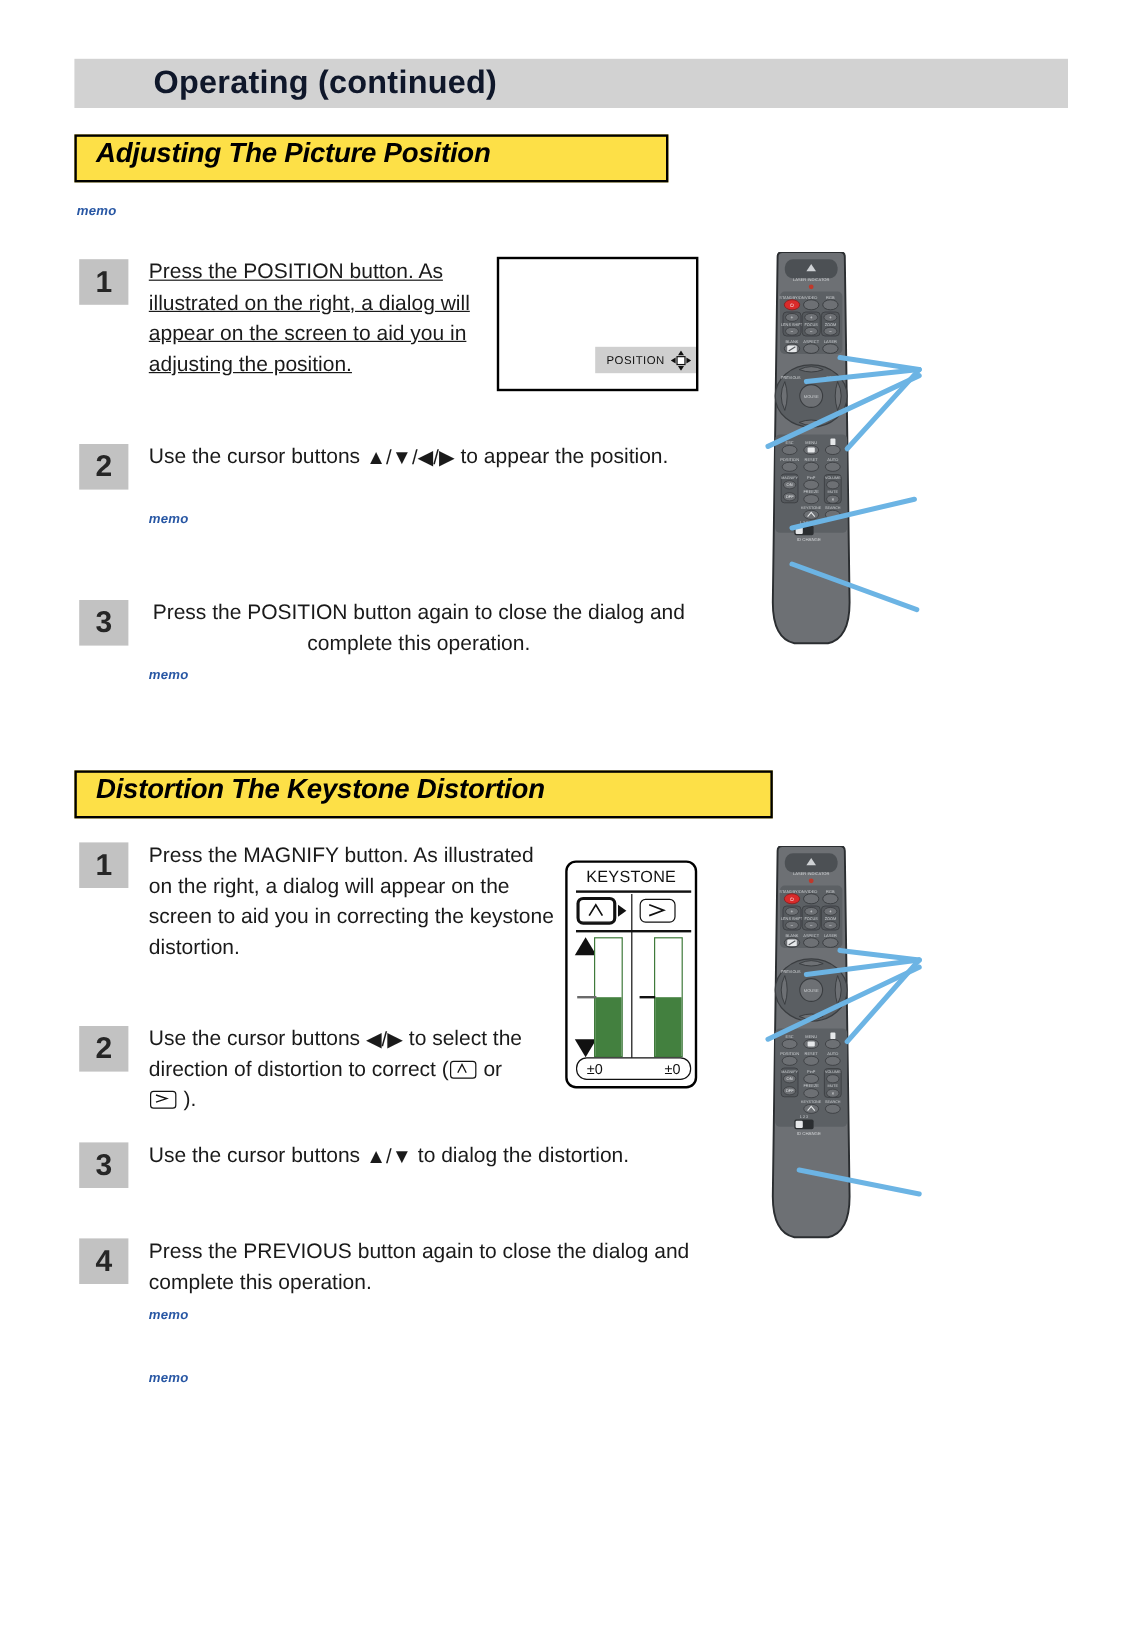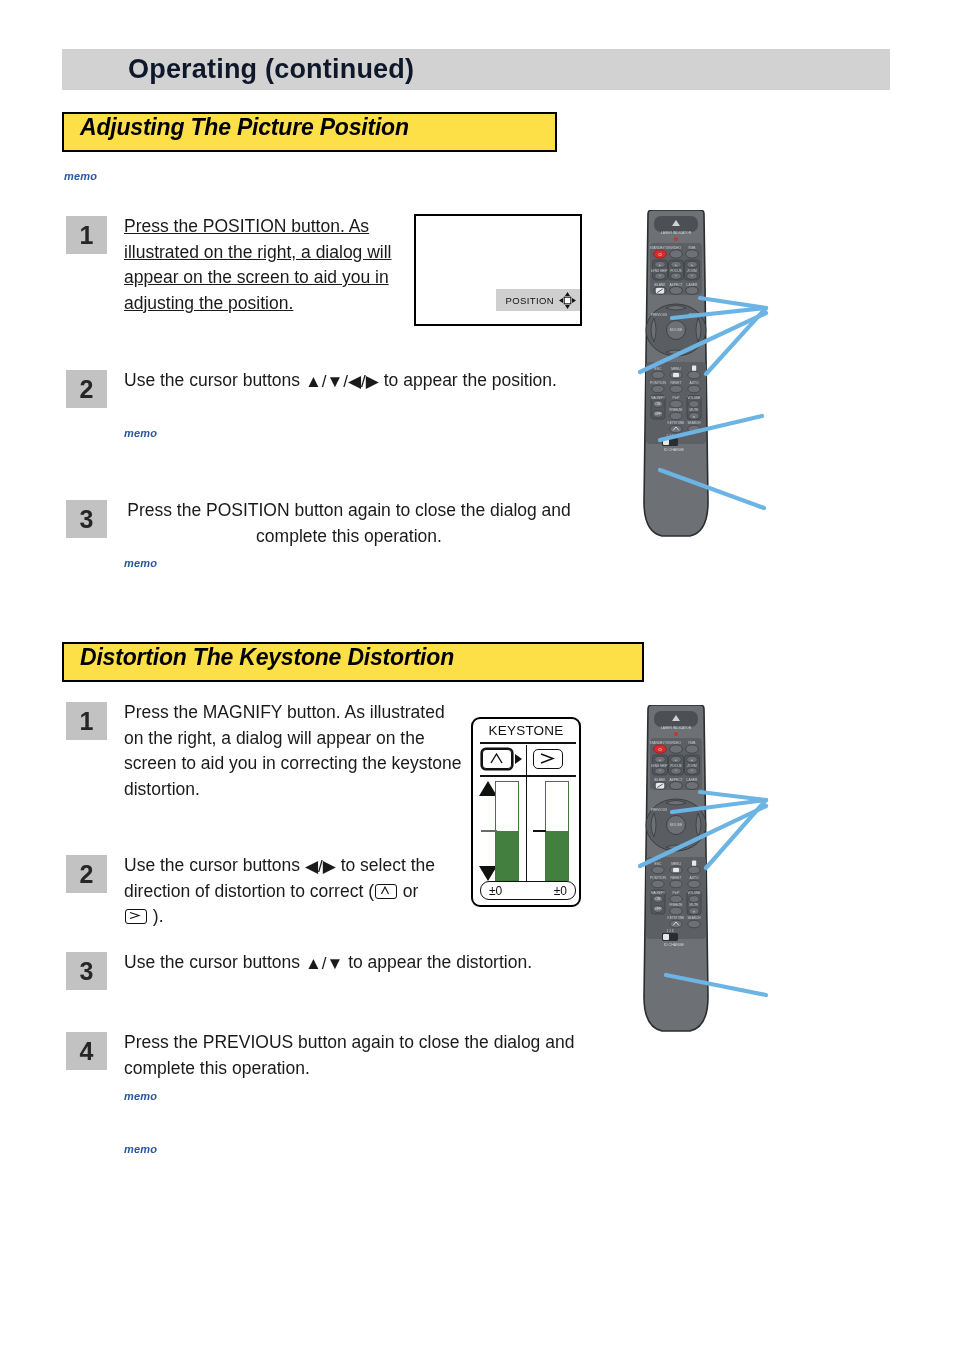--- a/index.html
+++ b/index.html
@@ -190,21 +190,21 @@
     <div class="num">2</div>
     <div class="body" style="width:322px;"><span>Use the cursor buttons </span><span class="arr" style="font-size:17px;">◀/▶</span><span> to select the direction of distortion to correct (</span><span class="inline-kbox"><svg width="18" height="11" viewBox="0 0 18 11">
             <path d="M5.5 9 L9 2 L12.5 9" fill="none" stroke="#111" stroke-width="1.1"></path>
           </svg></span><span> or </span><span class="inline-kbox"><svg width="18" height="11" viewBox="0 0 18 11">
             <path d="M4 2.5 L13 5.5 L4 8.5" fill="none" stroke="#111" stroke-width="1.1"></path>
           </svg></span><span> ).</span></div>
   </div>
 
   <div class="step" style="left:66px;top:952px;width:480px;">
     <div class="num">3</div>
-    <div class="body" style="width:430px;"><span>Use the cursor buttons </span><span class="arr" style="font-size:17px;">▲/▼</span><span> to appear the distortion.</span></div>
+    <div class="body" style="width:430px;"><span>Use the cursor buttons </span><span class="arr" style="font-size:17px;">▲/▼</span><span> to dialog the distortion.</span></div>
   </div>
 
   <div class="step" style="left:66px;top:1032px;width:500px;">
     <div class="num">4</div>
     <div class="body" style="width:460px;">Press the PREVIOUS button again to close the dialog and complete this operation.</div>
   </div>
   <div class="memo" style="left:124px;top:1090px;">memo</div>
   <div class="memo" style="left:124px;top:1143px;">memo</div>
 
   <div id="keydlg">

